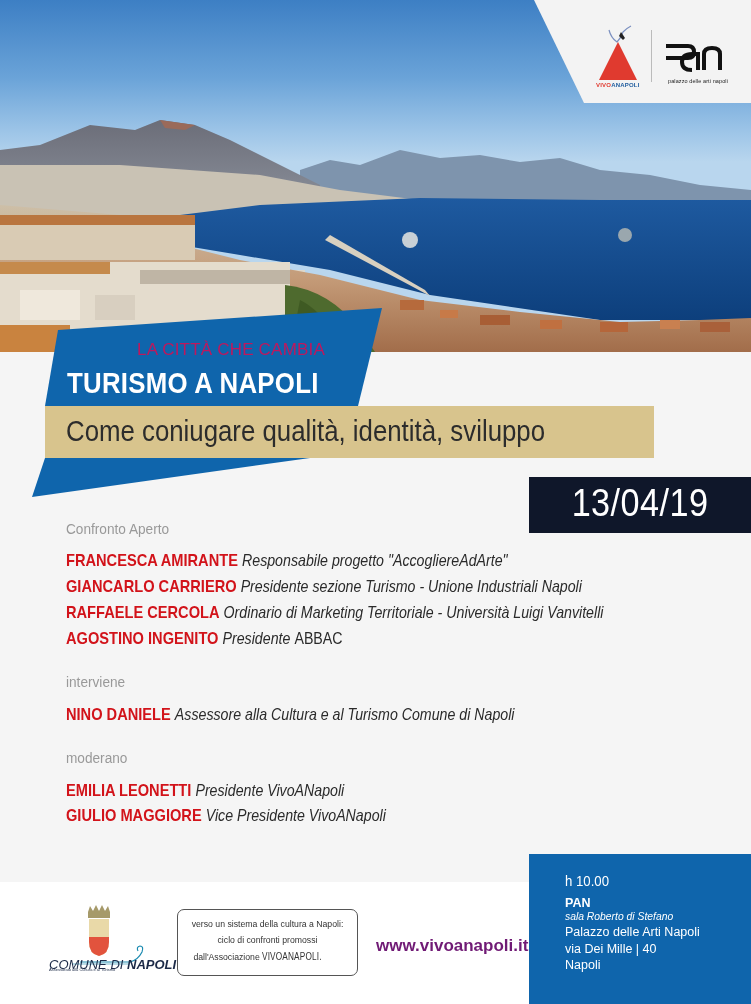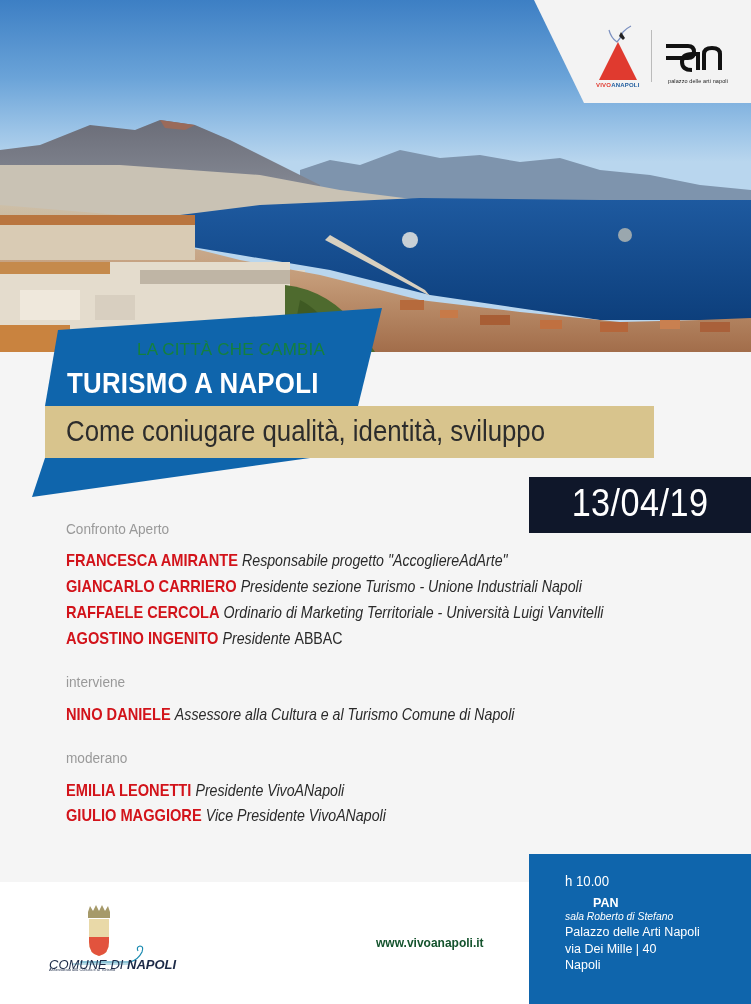--- a/index.html
+++ b/index.html
@@ -15,21 +15,21 @@
   .logo-corner { position: absolute; left: 0; top: 0; width: 751px; height: 160px; }
   .vivo-logo { position: absolute; left: 597px; top: 24px; width: 42px; height: 70px; }
   .vivo-text { position: absolute; left: 596px; top: 82px; font-size: 6px; font-weight: bold; letter-spacing: 0.2px; color: #e03a2f; }
   .vivo-text b { color: #1f5c9e; }
   .logo-divider { position: absolute; left: 651px; top: 30px; width: 1px; height: 52px; background: #bbbbbb; }
   .pan-logo { position: absolute; left: 664px; top: 40px; }
   .pan-sub { position: absolute; left: 668px; top: 78px; font-size: 5.5px; color: #222; letter-spacing: 0.1px; }
 
   
   .banner-blue { position: absolute; left: 0; top: 0; width: 751px; height: 520px; }
-  .kicker { position: absolute; left: 137px; top: 340px; font-size: 17px; color: #15803d; letter-spacing: 0.2px; }
+  .kicker { position: absolute; left: 137px; top: 340px; font-size: 17px; color: #be185d; letter-spacing: 0.2px; }
   .title { position: absolute; left: 67px; top: 366px; font-size: 30px; font-weight: bold; color: #ffffff; letter-spacing: 0.3px; transform: scaleX(0.86); transform-origin: left center; }
   .subtitle-bar { position: absolute; left: 45px; top: 406px; width: 609px; height: 52px; background: #d8c48d; }
   .subtitle { position: absolute; left: 66px; top: 414px; font-size: 30px; color: #2c2c2c; white-space: nowrap; transform: scaleX(0.86); transform-origin: left center; }
 
   .date-box { position: absolute; left: 529px; top: 477px; width: 222px; height: 56px; background: #0f172a; }
   .date { position: absolute; left: 0; top: 5px; width: 222px; text-align: center; font-size: 38px; color: #ffffff; letter-spacing: 0.5px; transform: scaleX(0.9); }
 
   
   .section-label { position: absolute; left: 66px; font-size: 15.5px; color: #999999; transform: scaleX(0.88); transform-origin: left center; white-space: nowrap; }
   .speaker { position: absolute; left: 66px; font-size: 17px; white-space: nowrap; transform: scaleX(0.86); transform-origin: left center; }
@@ -39,26 +39,26 @@
 
   
   .footer { position: absolute; left: 0; top: 882px; width: 751px; height: 122px; background: #ffffff; }
   .comune-logo { position: absolute; left: 60px; top: 22px; width: 100px; height: 90px; }
   .comune-name { position: absolute; left: 49px; top: 75px; font-size: 13px; color: #1c2a47; white-space: nowrap; font-style: italic; }
   .comune-name b { font-weight: 900; }
   .comune-sub { position: absolute; left: 49px; top: 85px; font-size: 4px; color: #1c2a47; white-space: nowrap; }
   .promo-box { position: absolute; left: 177px; top: 27px; width: 181px; height: 67px; border: 1.2px solid #555; border-radius: 7px; text-align: center; padding-top: 6px; }
   .promo-line { font-size: 8.7px; color: #333; line-height: 16px; white-space: nowrap; }
   .promo-brand { font-family: "Liberation Sans Narrow", "Liberation Sans", sans-serif; font-size: 11px; letter-spacing: 0.2px; transform: scaleX(0.75); display: inline-block; transform-origin: left center; }
-  .website { position: absolute; left: 376px; top: 54px; font-size: 12px; font-weight: bold; color: #14532d; }
+  .website { position: absolute; left: 376px; top: 54px; font-size: 17px; font-weight: bold; color: #701a75; }
 
   .venue-box { position: absolute; left: 529px; top: 854px; width: 222px; height: 150px; background: #0f65ac; color: #ffffff; }
   .venue-time { position: absolute; left: 36px; top: 18px; font-size: 15px; transform: scaleX(0.88); transform-origin: left center; }
   .venue-line { position: absolute; left: 36px; font-size: 12.5px; white-space: nowrap; }
-  .venue-bold { font-weight: bold; font-size: 12.5px; margin-left: 28px; }
+  .venue-bold { font-weight: bold; font-size: 12.5px; }
   .venue-italic { font-style: italic; font-size: 11.5px; transform: scaleX(0.9); transform-origin: left center; }
 </style>
 </head>
 <body>
 
 <div class="hero">
   <svg width="751" height="352" viewBox="0 0 751 352">
     <defs>
       <linearGradient id="sea" x1="0" y1="0" x2="0" y2="1">
         <stop offset="0" stop-color="#1e5aa0"></stop>
@@ -192,20 +192,25 @@
 
     <path d="M29 15 L49 15 L49 38 Q49 50 39 52 Q29 50 29 38 Z" fill="#e9d9a8"></path>
     <path d="M29 33 L49 33 L49 38 Q49 50 39 52 Q29 50 29 38 Z" fill="#e2533d"></path>
 
     <path d="M20 58 L70 58 Q78 56 82 48 Q84 42 80 42 Q76 43 78 47" stroke="#1a8ab0" stroke-width="1.2" fill="none"></path>
     <line x1="12" y1="60" x2="70" y2="60" stroke="#1a8ab0" stroke-width="0.6"></line>
   </svg>
   <div class="comune-name"><span>COMUNE DI </span><b>NAPOLI</b></div>
   <div class="comune-sub">Assessorato alla Cultura e al Turismo</div>
 
+  <div class="promo-box">
+    <div class="promo-line">verso un sistema della cultura a Napoli:</div>
+    <div class="promo-line">ciclo di confronti promossi</div>
+    <div class="promo-line"><span>dall'Associazione </span><span class="promo-brand">VIVOANAPOLI.</span></div>
+  </div>
 
   <a class="website">www.vivoanapoli.it</a>
 </div>
 
 <div class="venue-box">
   <div class="venue-time">h 10.00</div>
   <div class="venue-line venue-bold" style="top:42px">PAN</div>
   <div class="venue-line venue-italic" style="top:56px">sala Roberto di Stefano</div>
   <div class="venue-line" style="top:71px">Palazzo delle Arti Napoli</div>
   <div class="venue-line" style="top:88px">via Dei Mille | 40</div>

